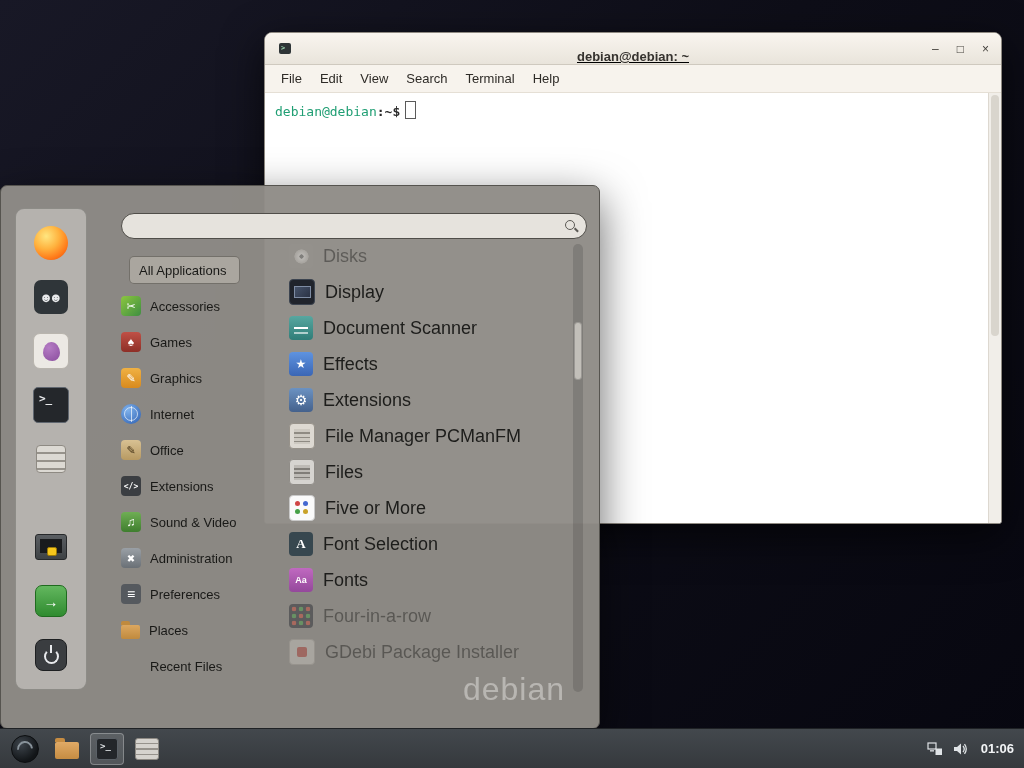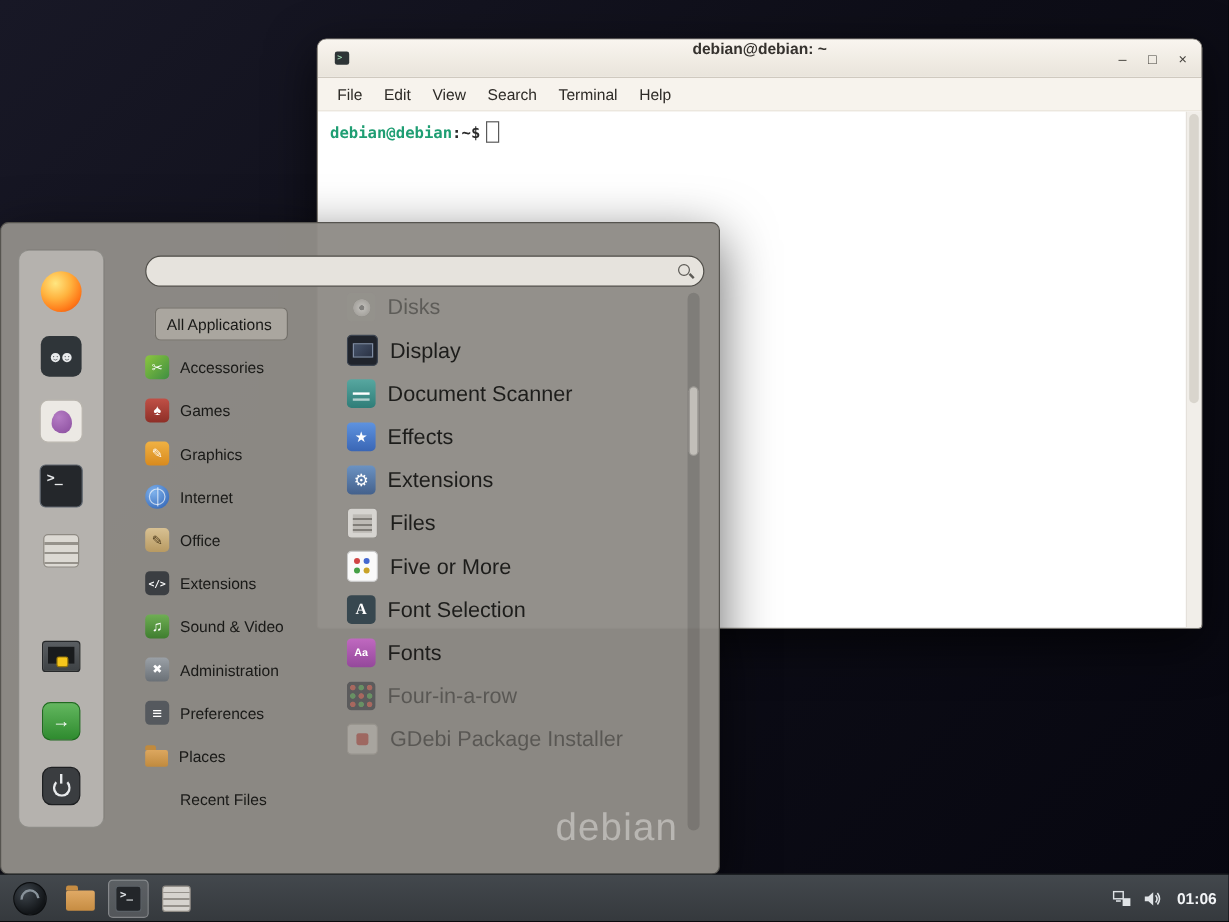--- a/index.html
+++ b/index.html
@@ -6,32 +6,32 @@
   .screen{position:relative;width:1024px;height:768px;overflow:hidden;
     background:linear-gradient(135deg,#181826 0%,#0e0e18 45%,#070710 100%);
     font-family:"Liberation Sans",sans-serif;-webkit-font-smoothing:antialiased;}
 
   
   .terminal-window{position:absolute;left:264px;top:32px;width:736px;height:490px;
     background:#fff;border:1px solid #8f8a82;border-radius:8px 8px 3px 3px;
     box-shadow:0 12px 40px rgba(0,0,0,.65);display:flex;flex-direction:column;}
   .titlebar{height:31px;background:linear-gradient(#f9f5ef,#e9e4db);
     border-bottom:1px solid #cfc9bf;border-radius:7px 7px 0 0;
-    display:flex;align-items:flex-start;position:relative;flex:0 0 auto;}
+    display:flex;align-items:flex-end;position:relative;flex:0 0 auto;text-decoration:underline;}
   .title-icon{position:absolute;left:14px;top:10px;width:12px;height:11px;background:#2e3436;border-radius:2px;}
   .title-icon::before{content:">";color:#9fd9b3;font:bold 7px "DejaVu Sans Mono",monospace;position:absolute;left:2px;top:1px;}
   .title-text{flex:1;text-align:center;font-weight:bold;font-size:13px;color:#35322e;}
   .win-controls{position:absolute;right:12px;top:0;height:100%;display:flex;align-items:center;gap:18px;}
   .wc{background:none;border:none;font-size:12px;color:#45423d;padding:0;line-height:1;font-family:inherit;}
   .menubar{height:27px;background:#f7f3ed;border-bottom:1px solid #e5dfd5;
     display:flex;align-items:center;padding-left:8px;gap:2px;flex:0 0 auto;}
   .tmenu-item{font-size:13px;color:#2e2b27;padding:3px 8px;border-radius:3px;}
   .term-body{flex:1;position:relative;background:#fff;padding:8px 10px;
     font-family:"DejaVu Sans Mono",monospace;font-size:13px;border-radius:0 0 3px 3px;}
-  .prompt-user{color:#1f9e73;font-weight:bold;}
+  .prompt-user{color:#1f9e73;font-weight:normal;}
   .prompt-rest{color:#2a2a2a;font-weight:bold;}
   .cursor{display:inline-block;width:9px;height:16px;border:1px solid #5a5a5a;margin-left:5px;vertical-align:text-bottom;}
   .term-scrollbar{position:absolute;top:0;right:0;bottom:0;width:12px;background:#f1eee9;
     border-left:1px solid #ddd8d0;border-radius:0 0 3px 0;}
   .term-scrollbar .thumb{position:absolute;top:2px;left:2px;right:2px;height:56%;background:#d9d5cd;border-radius:4px;}
 
   
   .app-menu{position:absolute;left:0;top:185px;width:598px;height:542px;
     background:rgba(143,140,135,.97);border:1px solid #56544f;border-radius:7px;
     box-shadow:0 14px 44px rgba(0,0,0,.6);}
@@ -298,20 +298,24 @@
         </div>
         <div class="app-row">
           <span class="aic aic-effects"></span>
           <span class="app-label">Effects</span>
         </div>
         <div class="app-row">
           <span class="aic aic-extensions"></span>
           <span class="app-label">Extensions</span>
         </div>
         <div class="app-row">
+          <span class="aic aic-pcmanfm"></span>
+          <span class="app-label">File Manager PCManFM</span>
+        </div>
+        <div class="app-row">
           <span class="aic aic-files"></span>
           <span class="app-label">Files</span>
         </div>
         <div class="app-row">
           <span class="aic aic-five-or-more"></span>
           <span class="app-label">Five or More</span>
         </div>
         <div class="app-row">
           <span class="aic aic-font-selection"></span>
           <span class="app-label">Font Selection</span>

